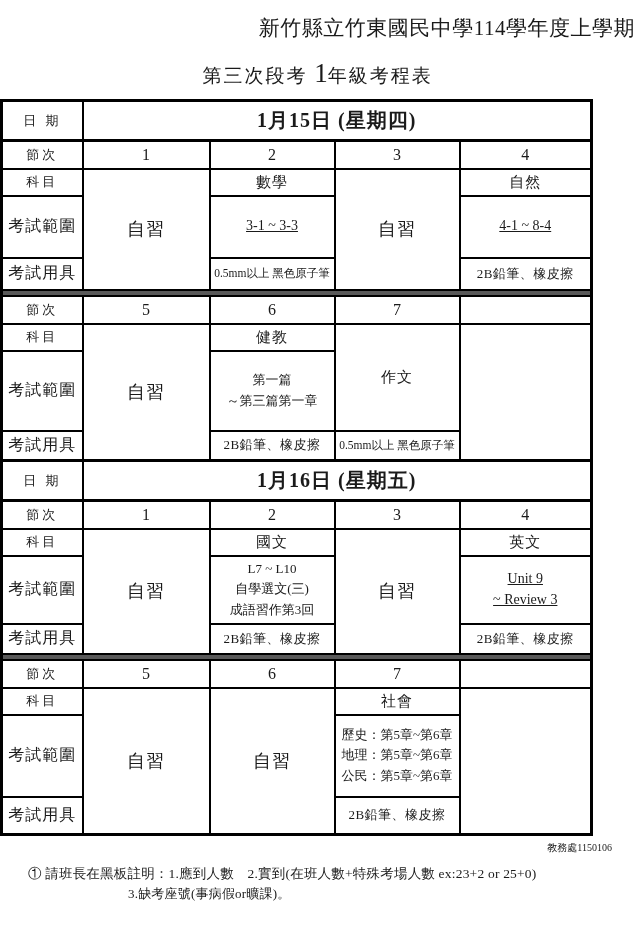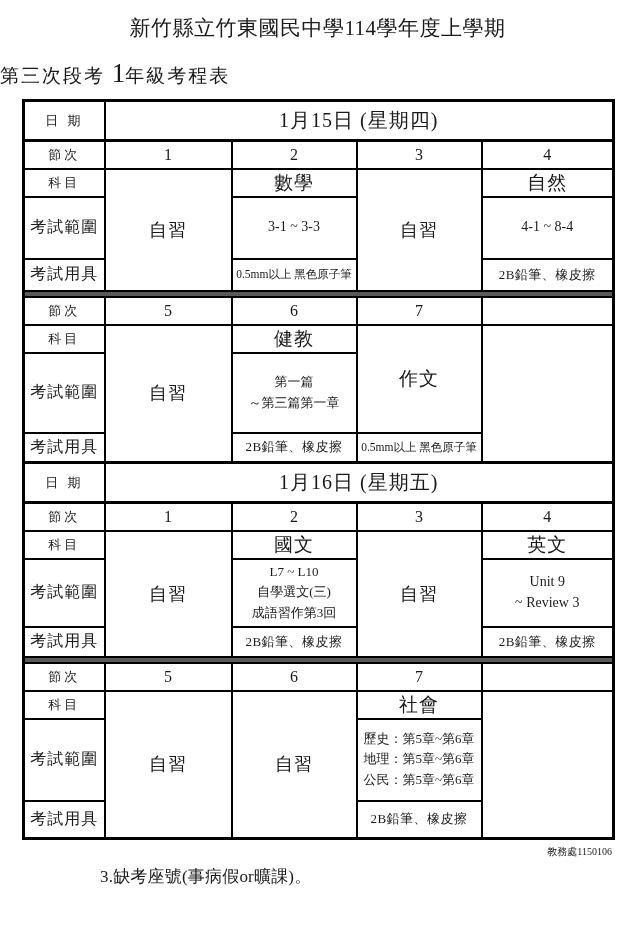--- a/index.html
+++ b/index.html
@@ -1,55 +1,55 @@
 <!DOCTYPE html>
 <html><head>
 <meta charset="utf-8">
 <style>
   html,body{margin:0;padding:0;background:#ffffff;}
   body{width:635px;height:933px;font-family:"Liberation Serif",serif;color:#1a1a1a;position:relative;}
 
-  .title{ text-align:center; font-size:21px; margin:14px 0 16px 0; font-weight:normal; letter-spacing:0.5px;}
-  .subtitle{ text-align:left; font-size:19px; margin:13px 0 10px 0; font-weight:normal; letter-spacing:2px;}
+  .title{ text-align:right; font-size:21px; margin:14px 0 16px 0; font-weight:normal; letter-spacing:0.5px;}
+  .subtitle{ text-align:center; font-size:19px; margin:13px 0 10px 0; font-weight:normal; letter-spacing:2px;}
   .subtitle .grade{ font-size:27px; letter-spacing:0; font-family:"Liberation Serif",serif;}
 
-  table.sched{ border-collapse:collapse; table-layout:fixed; width:590px; margin-left:22px; }
+  table.sched{ border-collapse:collapse; table-layout:fixed; width:590px; }
   table.sched td{ border:2px solid #000; text-align:center; vertical-align:middle; padding:0 2px; overflow:hidden; }
   table.sched{ border:3px solid #000; }
 
   colgroup col.c-lbl{width:81px;} colgroup col.c-1{width:127px;}
   colgroup col.c-2{width:125px;} colgroup col.c-3{width:125px;} colgroup col.c-4{width:132px;}
 
   tr.r-date{height:40px;} tr.r-date td{border-top:3px solid #000;border-bottom:3px solid #000;}
   tr.r-period{height:28px;} tr.r-subject{height:27px;}
   tr.r-range-a{height:62px;} tr.r-range-b{height:80px;}
   tr.r-range-c{height:68px;} tr.r-range-d{height:82px;}
   tr.r-tools-a{height:32px;} tr.r-tools-b{height:30px;}
   tr.r-tools-c{height:30px;} tr.r-tools-d{height:38px;}
 
   tr.r-sep{height:6px;}
   tr.r-sep td{ background:#595959; border-top:1px solid #000; border-bottom:1px solid #000; padding:0; }
 
   .lbl{ font-size:13px; letter-spacing:3px; }
   .lbl4{ font-size:16px; letter-spacing:1px; }
-  .date-val{ font-size:20px; letter-spacing:1px; }
+  .date-val{ font-size:20px; letter-spacing:1px;font-weight:bold; }
   .period{ font-size:16px; }
-  .subj{ font-family:Liberation Sans, sans-serif; font-size:19px; letter-spacing:1px;}
+  .subj{ font-family:Liberation Sans, sans-serif; font-size:15px; letter-spacing:1px;}
   .selfstudy{ font-family:Liberation Serif, serif; font-size:18px; letter-spacing:1px;}
-  .range{ font-size:14px; white-space:pre-line; line-height:1.45;}
+  .range{ font-size:14px; white-space:pre-line; line-height:1.45;text-decoration:underline;}
   .range-sm{ font-size:13px; white-space:pre-line; line-height:1.55;}
   .range-left{ text-align:left; padding-left:5px; }
   .tools{ font-size:13px; letter-spacing:0.5px;font-family:Liberation Serif, serif;}
   .tools-pen{ font-size:11.5px; letter-spacing:0;}
 
   .office{ width:590px; margin-left:22px; text-align:right; font-size:10px; margin-top:5px; }
   .notes{ margin:6px 0 0 16px; font-size:14px; }
   .notes .nt{ letter-spacing:2px; }
   .notes .n1{ margin:10px 0 0 12px; letter-spacing:0.2px; font-size:13.5px;}
-  .notes .n2{ margin:2px 0 0 84px; letter-spacing:0.2px; font-size:17px;}
+  .notes .n2{ margin:2px 0 0 112px; letter-spacing:0.2px; font-size:13px;}
 </style>
 </head>
 <body>
 
 <h1 class="title">新竹縣立竹東國民中學114學年度上學期</h1>
 <div class="subtitle"><span>第三次段考 </span><span class="grade">1</span><span>年級考程表</span></div>
 
 <table class="sched">
   <colgroup>
     <col class="c-lbl">
@@ -173,14 +173,15 @@
   <tr class="r-tools-d">
     <td class="lbl4">考試用具</td>
     <td class="tools">2B鉛筆、橡皮擦</td>
   </tr>
 </tbody>
   </table>
 
 <div class="office">教務處1150106</div>
 
 <div class="notes">
+  <div class="n1">① 請班長在黑板註明：1.應到人數　2.實到(在班人數+特殊考場人數 ex:23+2 or 25+0)</div>
   <div class="n2">3.缺考座號(事病假or曠課)。</div>
 </div>
 
 </body></html>

